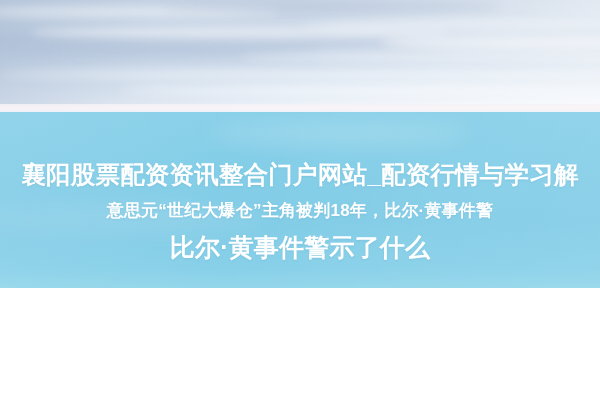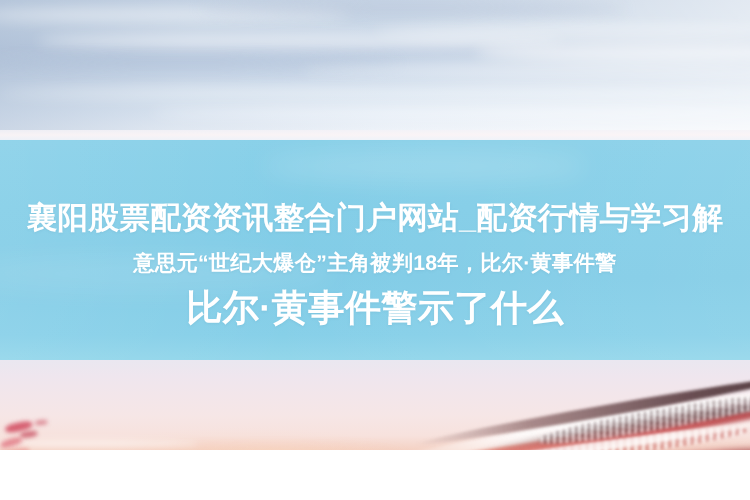--- a/index.html
+++ b/index.html
@@ -7,21 +7,21 @@
     padding: 0;
     background: #ffffff;
   }
   body {
     font-family: "Liberation Sans", "DejaVu Sans", sans-serif;
   }
 
   .banner {
     position: relative;
     width: 600px;
-    height: 360px;
+    height: 288px;
     overflow: hidden;
     background: #ef4444;
   }
 
   
   .sky-base {
     position: absolute;
     left: 0; top: 0;
     width: 600px; height: 114px;
     background:
@@ -111,21 +111,21 @@
     font-weight: 700;
     font-size: 25px;
     line-height: 36px;
     letter-spacing: 0.2px;
     white-space: nowrap;
     text-align: center;
     text-shadow: 0 1px 2px rgba(90,150,180,0.18);
   }
   .line-1 { font-size: 24.5px; }
   .line-2 { font-size: 17px; }
-  .line-3 { font-size: 29px; }
+  .line-3 { font-size: 25px; }
 
   
   .sunset {
     position: absolute;
     left: 0; top: 288px;
     width: 600px; height: 112px;
     overflow: hidden;
     background:
       radial-gradient(ellipse 200px 58px at 196px 112px,
         rgba(255,246,222,0.95) 0%,

